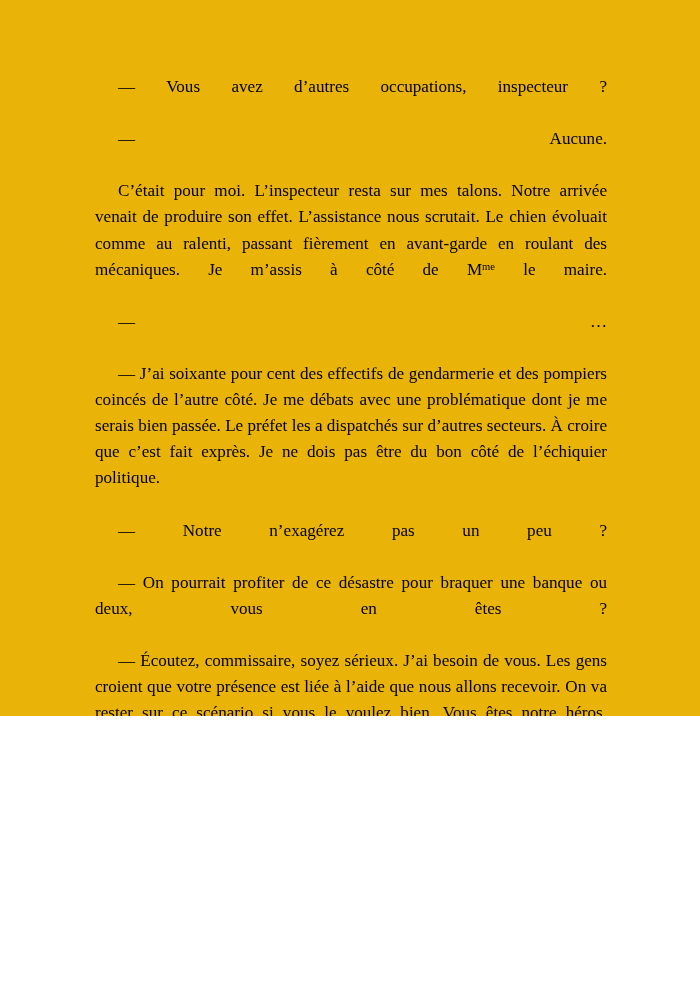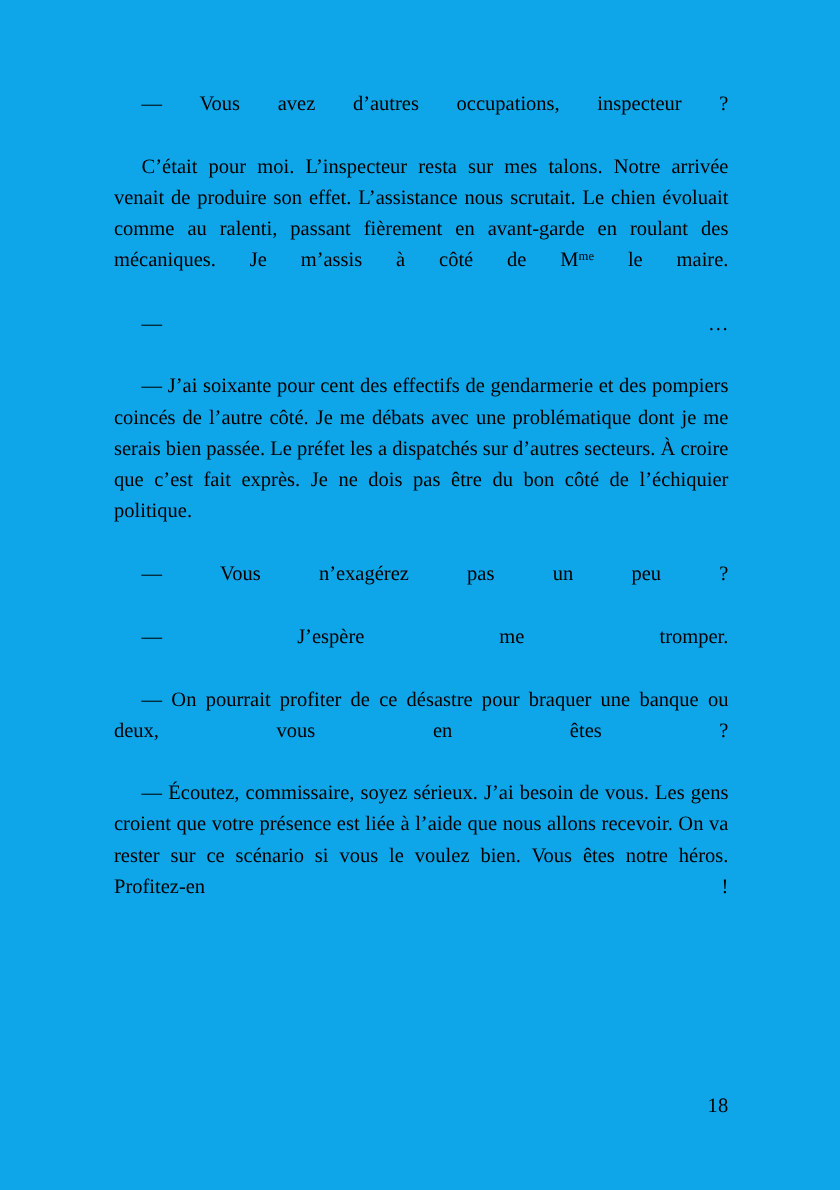--- a/index.html
+++ b/index.html
@@ -10,23 +10,23 @@
   body {
     width: 700px;
     height: 992px;
     font-family: "Liberation Serif", "DejaVu Serif", serif;
     color: #000000;
     -webkit-font-smoothing: antialiased;
   }
   .page {
     position: relative;
     width: 700px;
-    height: 992px;
+    height: 716px;
     box-sizing: border-box;
-    background: #0ea5e9;
+    background: #eab308;
     overflow: hidden;
   }
   .text-block {
     position: absolute;
     left: 95px;
     top: 74px;
     width: 512px;
   }
   p.para {
     margin: 0;
@@ -60,24 +60,24 @@
     letter-spacing: 0.2px;
   }
 </style>
 </head>
 <body>
 
 <div class="page">
 
   <div class="text-block">
       <p class="para">— Vous avez d’autres occupations, inspecteur ?</p>
+      <p class="para">— Aucune.</p>
       <p class="para">C’était pour moi. L’inspecteur resta sur mes talons. Notre arrivée venait de produire son effet. L’assistance nous scrutait. Le chien évoluait comme au ralenti, passant fièrement en avant-garde en roulant des mécaniques. Je m’assis à côté de M<sup class="ord">me</sup> le maire.</p>
       <p class="para">— …</p>
       <p class="para">— J’ai soixante pour cent des effectifs de gendarmerie et des pompiers coincés de l’autre côté. Je me débats avec une problématique dont je me serais bien passée. Le préfet les a dispatchés sur d’autres secteurs. À croire que c’est fait exprès. Je ne dois pas être du bon côté de l’échiquier politique.</p>
-      <p class="para">— Vous n’exagérez pas un peu ?</p>
-      <p class="para">— J’espère me tromper.</p>
+      <p class="para">— Notre n’exagérez pas un peu ?</p>
       <p class="para">— On pourrait profiter de ce désastre pour braquer une banque ou deux, vous en êtes ?</p>
       <p class="para">— Écoutez, commissaire, soyez sérieux. J’ai besoin de vous. Les gens croient que votre présence est liée à l’aide que nous allons recevoir. On va rester sur ce scénario si vous le voulez bien. Vous êtes notre héros. Profitez-en !</p>
     </div>
 
   <div class="folio">18</div>
 
 </div>
 
 </body></html>

